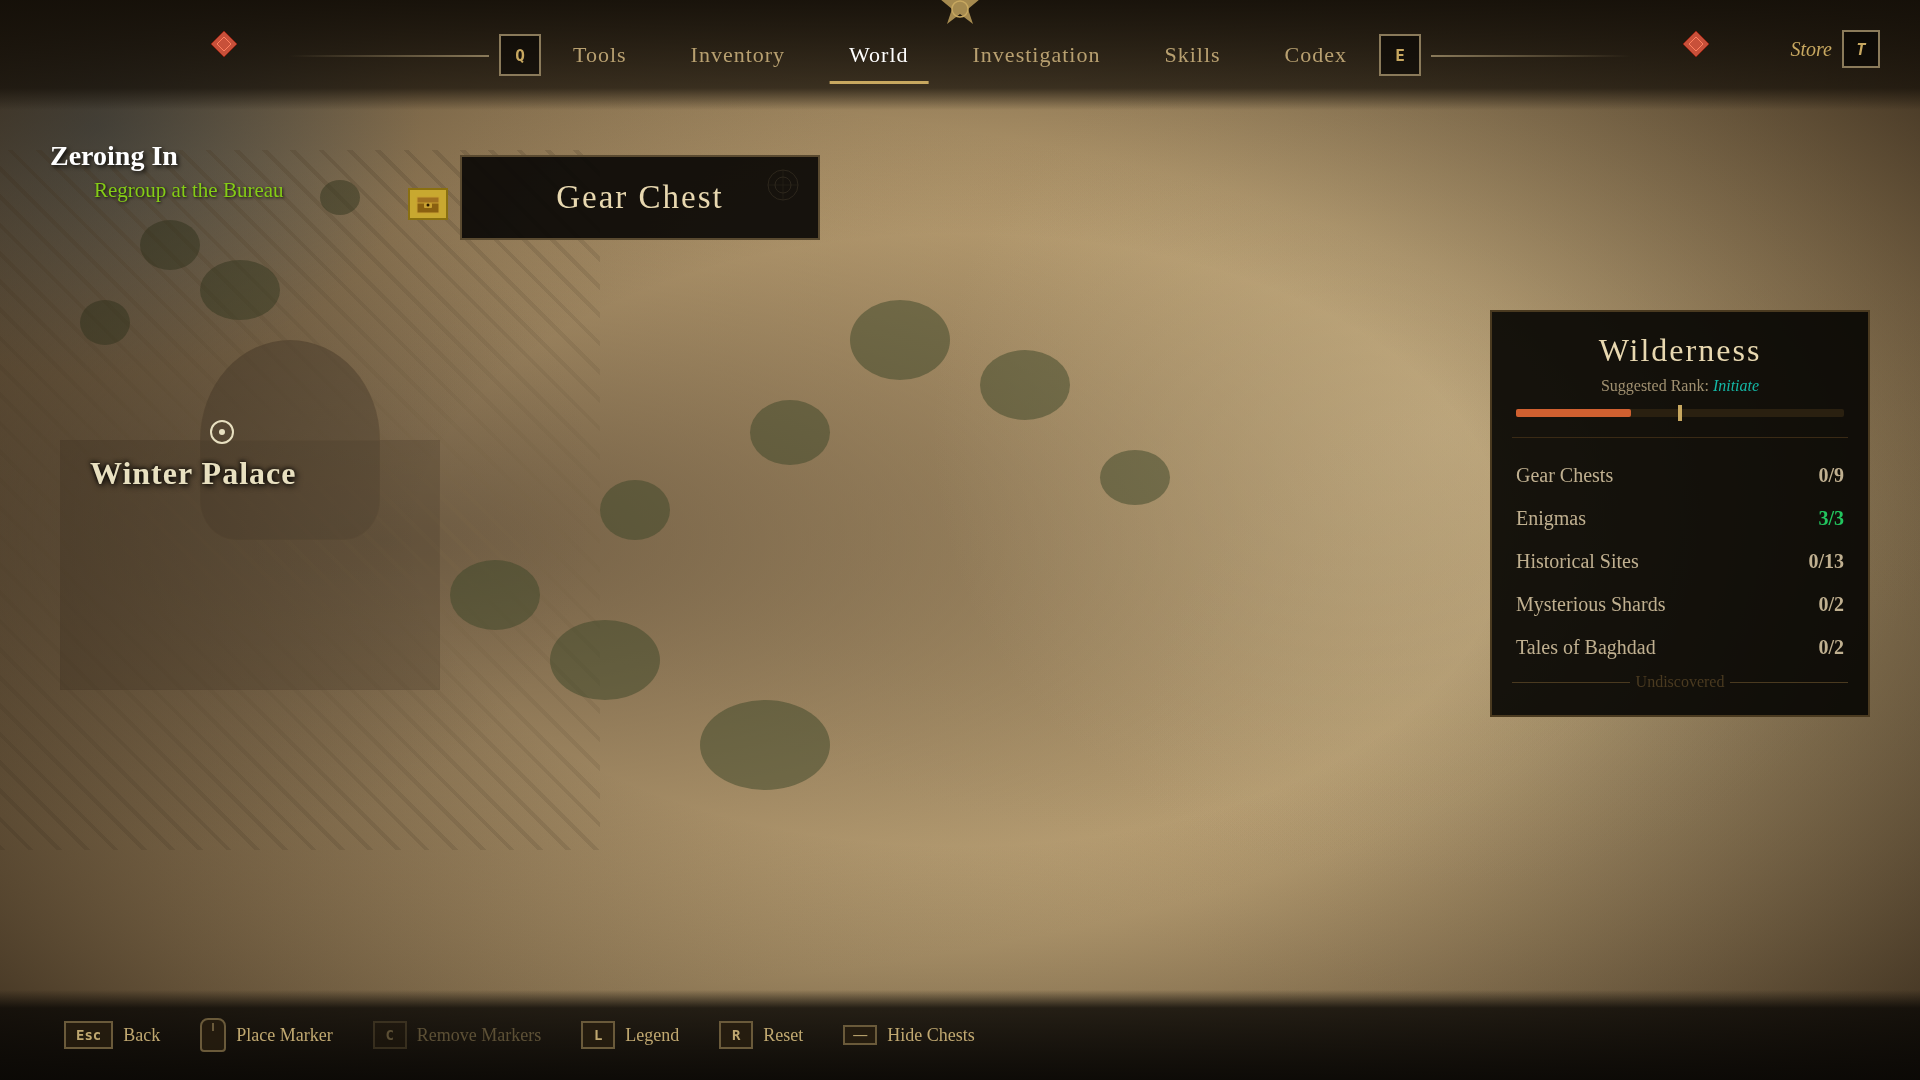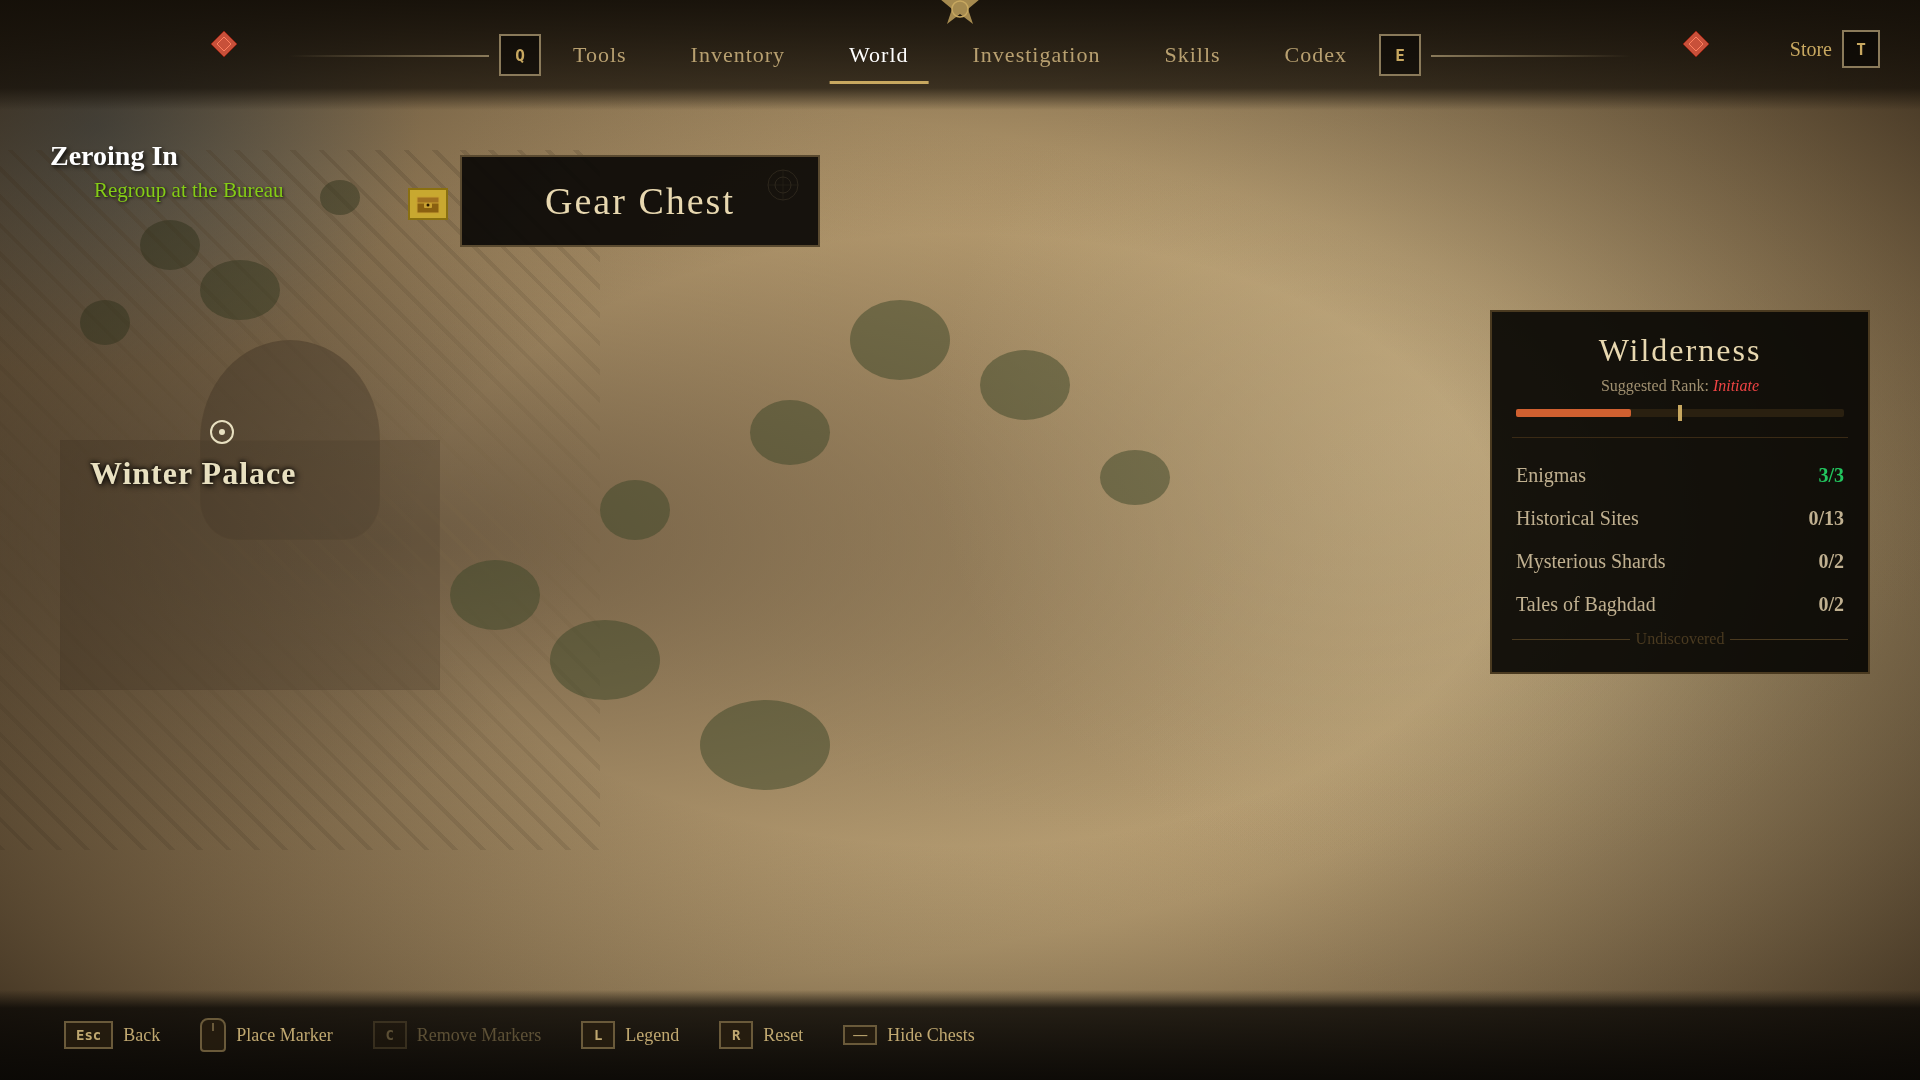--- a/index.html
+++ b/index.html
@@ -180,20 +180,21 @@
     .store-btn {
       position: absolute;
       top: 30px;
       right: 40px;
       display: flex;
       align-items: center;
       gap: 10px;
       color: #c8a860;
       font-size: 20px;
       z-index: 100;
+      font-style: italic;
     }
 
     .store-key {
       width: 38px;
       height: 38px;
       border: 2px solid #8a7a5a;
       display: flex;
       align-items: center;
       justify-content: center;
       font-size: 16px;
@@ -233,21 +234,21 @@
       top: 155px;
       left: 460px;
       z-index: 200;
       background: rgba(10,8,5,0.92);
       border: 2px solid #5a4a30;
       padding: 22px 50px;
       min-width: 360px;
     }
 
     .gear-chest-title {
-      font-size: 38px;
+      font-size: 33px;
       color: #e8d8b0;
       font-family: 'Georgia', serif;
       letter-spacing: 2px;
       text-align: center;
     }
 
     
     .tooltip-ornament {
       position: absolute;
       top: 8px;
@@ -315,21 +316,21 @@
     }
 
     .wilderness-rank {
       font-size: 16px;
       color: #a09070;
       text-align: center;
       margin-bottom: 14px;
     }
 
     .rank-highlight {
-      color: #ef4444;
+      color: #14b8a6;
       font-style: italic;
     }
 
     .rank-progress {
       margin: 0 24px 20px;
       height: 8px;
       background: #2a2010;
       border-radius: 2px;
       position: relative;
     }
@@ -625,20 +626,24 @@
     <span>Suggested Rank:</span>
     <span class="rank-highlight">Initiate</span>
   </div>
   <div class="rank-progress">
     <div class="rank-bar"></div>
     <div class="rank-marker"></div>
   </div>
   <div class="wilderness-divider"></div>
 
   <div class="wilderness-item">
+    <span class="item-label">Gear Chests</span>
+    <span class="item-count">0/9</span>
+  </div>
+  <div class="wilderness-item">
     <span class="item-label">Enigmas</span>
     <span class="item-count completed">3/3</span>
   </div>
   <div class="wilderness-item">
     <span class="item-label">Historical Sites</span>
     <span class="item-count">0/13</span>
   </div>
   <div class="wilderness-item">
     <span class="item-label">Mysterious Shards</span>
     <span class="item-count">0/2</span>

